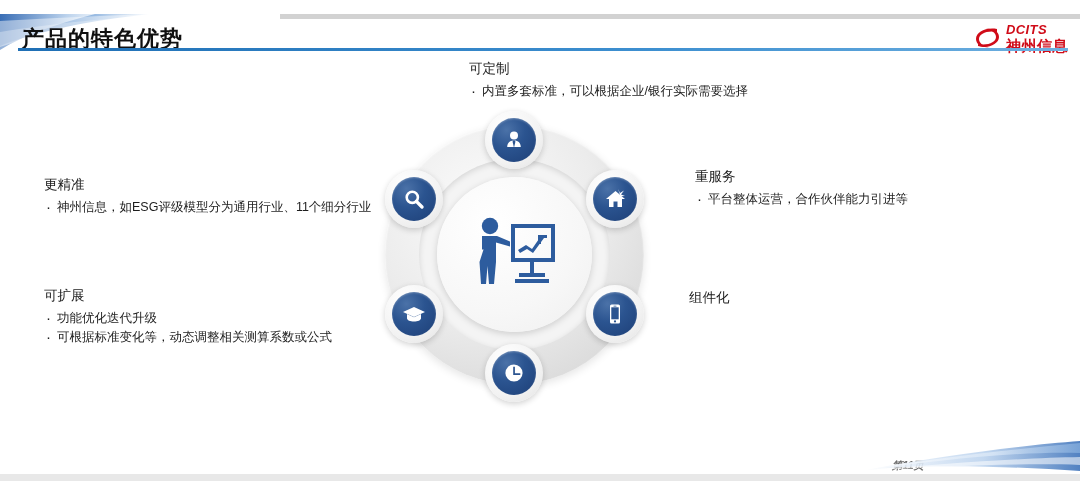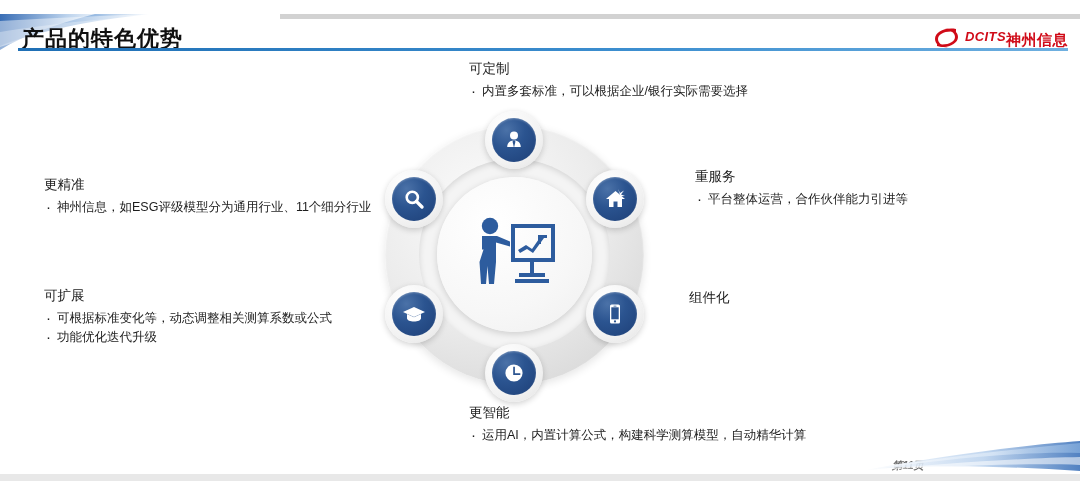--- a/index.html
+++ b/index.html
@@ -19,21 +19,21 @@
     font-size:22px; font-weight:bold; color:#101010;
     letter-spacing:1px; line-height:26px; white-space:nowrap;
   }
   .rule-wrap { position:absolute; left:0; top:46px; width:1080px; height:12px; overflow:hidden; }
   .rule { position:absolute; left:18px; top:2px; width:1050px; height:3px;
           background:linear-gradient(to right,#1f6fb5,#3d8fd0 60%,#6fb0e0); }
 
   
   .logo { position:absolute; right:12px; top:9px; height:30px; display:flex; align-items:center; gap:5px; }
   .logo-mark { width:27px; height:24px; position:relative; }
-  .logo-text { display:flex; line-height:1; }
+  .logo-text { display:flex; flex-direction:column; line-height:1; }
   .logo-en { font-size:13px; font-weight:bold; color:#d00b18; font-style:italic; letter-spacing:0.4px; }
   .logo-cn { font-size:15px; font-weight:bold; color:#d00b18; letter-spacing:0.5px; margin-top:2px; }
 
   
   .blk { position:absolute; }
   .blk h3 { font-size:13.5px; font-weight:normal; color:#1a1a1a; line-height:18px; margin-bottom:4px; }
   .blk ul { list-style:none; }
   .blk li { font-size:12.5px; color:#1d1d1d; line-height:19px; padding-left:13px; position:relative; }
   .blk li::before { content:"·"; position:absolute; left:2px; top:-1px; font-size:15px; color:#1d1d1d; }
 
@@ -134,42 +134,36 @@
   <div class="blk blk-left-1">
     <h3>更精准</h3>
     <ul>
       <li>神州信息，如ESG评级模型分为通用行业、11个细分行业</li>
     </ul>
   </div>
 
   <div class="blk blk-left-2">
     <h3>可扩展</h3>
     <ul>
+      <li>功能优化迭代升级</li>
       <li>可根据标准变化等，动态调整相关测算系数或公式</li>
-      <li>功能优化迭代升级</li>
     </ul>
   </div>
 
   <div class="blk blk-right-1">
     <h3>重服务</h3>
     <ul>
       <li>平台整体运营，合作伙伴能力引进等</li>
     </ul>
   </div>
 
   <div class="blk blk-right-2">
     <h3>组件化</h3>
   </div>
 
-  <div class="blk blk-bottom">
-    <h3>更智能</h3>
-    <ul>
-      <li>运用AI，内置计算公式，构建科学测算模型，自动精华计算</li>
-    </ul>
-  </div>
 
   <div class="diagram">
     <div class="ring-outer"></div>
     <div class="ring-inner"></div>
 
     <div class="center-disc">
       <span>
         <svg width="86" height="78" viewBox="0 0 86 78">
           <g fill="#2d5c9e">
             <circle cx="18" cy="12" r="8.2"></circle>

